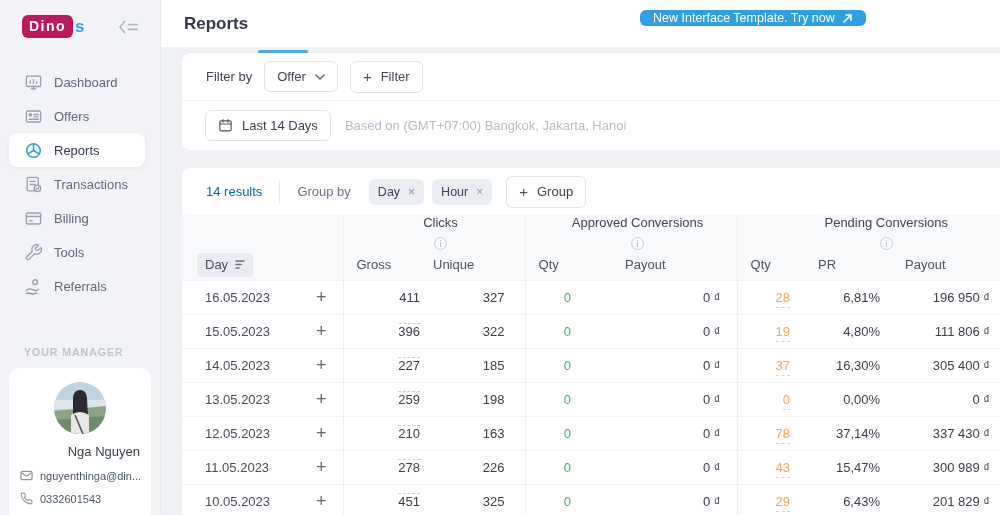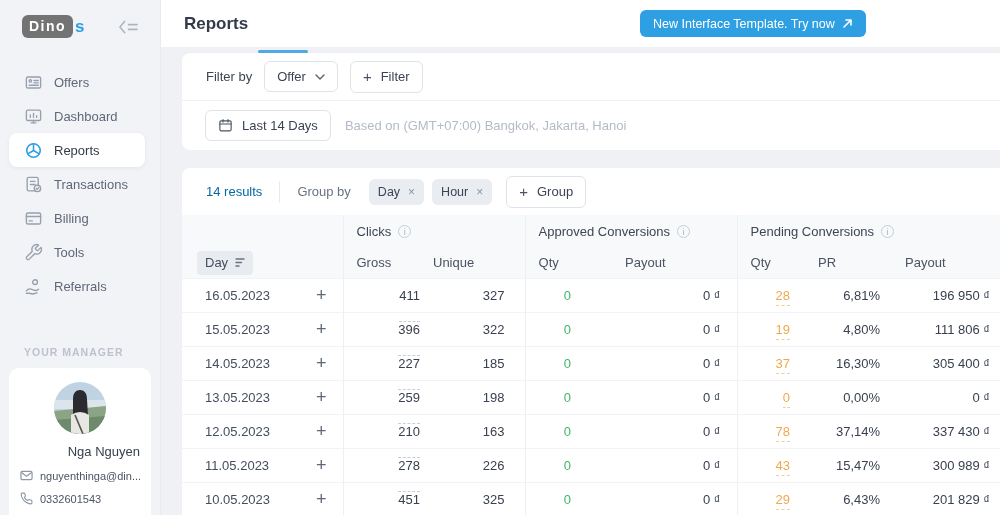--- a/index.html
+++ b/index.html
@@ -10,39 +10,39 @@
     font-family:"Liberation Sans", "DejaVu Sans", sans-serif;
     font-size:13px;
     color:#3B4354;
   }
   svg { display:block; }
 
   
   .sidebar { position:absolute; left:0; top:0; width:161px; height:515px; background:#F2F3F6; border-right:1px solid #E7EAEE; }
   .logo-row { display:flex; align-items:center; justify-content:space-between; padding:15px 22px 0 22px; }
   .logo { display:flex; align-items:center; cursor:pointer; }
-  .logo-box { background:#737373; color:#fff; font-weight:bold; font-size:14px; letter-spacing:1.5px; padding:3px 7px 4px 7px; border-radius:6px; }
+  .logo-box { background:#be185d; color:#fff; font-weight:bold; font-size:14px; letter-spacing:1.5px; padding:3px 7px 4px 7px; border-radius:6px; }
   .logo-s { color:#2E9FE3; font-weight:bold; font-size:17px; margin-left:2px; }
   .collapse { cursor:pointer; }
   .nav { margin-top:27px; }
   .nav-item { height:34px; display:flex; align-items:center; gap:11px; padding-left:24px; color:#5E6878; cursor:pointer; white-space:nowrap; }
   .nav-item.active { background:#fff; border-radius:8px; margin:0 15px 0 9px; padding-left:15px; color:#333B4A; box-shadow:0 1px 4px rgba(40,50,70,.07); }
   .nav-ic { width:19px; height:19px; flex:0 0 19px; }
 
   .mgr-label { margin:43px 0 0 24px; font-size:10.5px; font-weight:bold; letter-spacing:1px; color:#BCC3CE; }
   .mgr-card { margin:10px 9px 0 9px; background:#fff; border-radius:10px; padding:14px 11px 12px 11px; }
   .avatar { width:52px; height:52px; border-radius:50%; margin:0 auto; overflow:hidden; }
   .mgr-name { text-align:right; margin-top:10px; font-size:13px; color:#39414F; }
   .crow { display:flex; align-items:center; gap:7px; margin-top:10px; font-size:11px; color:#4A5565; white-space:nowrap; overflow:hidden; cursor:pointer; }
   .crow svg { flex:0 0 13px; }
 
   
   .main-header { position:absolute; left:161px; top:0; width:839px; height:47px; background:#fff; }
   .page-title { position:absolute; left:23px; top:14px; font-size:17px; font-weight:bold; color:#333B4B; }
-  .cta-btn { position:absolute; left:479px; top:10px; height:27px; display:flex; align-items:center; gap:7px;
+  .cta-btn { position:absolute; left:479px; top:10px; height:16px; display:flex; align-items:center; gap:7px;
              background:#2E9FE3; color:#fff; border:none; border-radius:6px; padding:0 13px; font-size:12.5px;
              font-family:inherit; cursor:pointer; }
   .tab-ind { position:absolute; left:258px; top:50px; width:50px; height:3px; background:#4FA8E8; border-radius:2px; z-index:5; }
 
   
   .filter-panel { position:absolute; left:182px; top:52px; width:850px; height:98px; background:#fff;
                   border-radius:8px 0 0 8px; border-top:1px solid #EAEDF1; }
   .frow1 { height:48px; display:flex; align-items:center; padding-left:24px; gap:12px; border-bottom:1px solid #EFF1F4; }
   .flabel { color:#3C4454; }
   .obtn { display:flex; align-items:center; gap:9px; border:1px solid #DFE3E8; background:#fff; border-radius:6px;
@@ -63,21 +63,21 @@
   .chip-x::after { content:"\00d7"; }
 
   
   table { width:840px; border-collapse:collapse; table-layout:fixed; font-size:13px; }
   thead tr { background:#F7F9FA; }
   th { font-weight:normal; text-align:left; }
   .trow-groups th { height:33px; color:#3E4655; }
   .trow-cols th { height:30px; color:#4A5362; }
   .gdiv { border-left:1px solid #EDF0F3; }
   .gpad { padding-left:13px; }
-  .ginline { display:flex; align-items:center; gap:7px; }
+  .ginline { display:flex; align-items:center; gap:7px;flex-direction:column; }
   .info { display:inline-block; width:13px; height:13px; border:1px solid #C6CDD6; border-radius:50%;
           color:#A9B1BD; font-size:9px; line-height:12px; text-align:center; cursor:pointer; }
   .info::after { content:"i"; }
   .day-chip { display:inline-flex; align-items:center; gap:7px; background:#E8EBEF; border-radius:4px;
               padding:4px 8px 5px 8px; margin-left:15px; color:#454E5D; cursor:pointer; }
   tbody td { height:34px; border-top:1px solid #F1F3F5; color:#39414F; }
   td.day { padding-left:23px; color:#454E5D; }
   td.plus { text-align:center; }
   .plusglyph { color:#5E6878; font-size:18px; font-weight:300; cursor:pointer; }
   .plusglyph::after { content:"+"; }
@@ -107,35 +107,35 @@
           <line x1="10" y1="4.5" x2="19" y2="4.5"></line>
           <line x1="10" y1="9.5" x2="19" y2="9.5"></line>
       </svg>
     </span>
   </div>
 
   <div class="nav">
     <div class="nav-item">
       <span class="nav-ic">
         <svg viewBox="0 0 24 24" width="19" height="19" fill="none" stroke="#97A0AE" stroke-width="1.7" stroke-linecap="round">
+          <rect x="3" y="4" width="18" height="13" rx="2"></rect>
+            <path d="M8 13v-3M12 13V8M16 13v-2M12 17v3M9 20h6"></path>
+        </svg>
+      </span>
+      <span>Dashboard</span>
+    </div>
+    <div class="nav-item">
+      <span class="nav-ic">
+        <svg viewBox="0 0 24 24" width="19" height="19" fill="none" stroke="#97A0AE" stroke-width="1.7" stroke-linecap="round">
           <rect x="3" y="5" width="18" height="14" rx="2"></rect>
             <circle cx="8" cy="10" r="1.5"></circle>
             <path d="M12.5 9.5H18M12.5 12.5H18M6.5 15.5H18"></path>
         </svg>
       </span>
       <span>Offers</span>
-    </div>
-    <div class="nav-item">
-      <span class="nav-ic">
-        <svg viewBox="0 0 24 24" width="19" height="19" fill="none" stroke="#97A0AE" stroke-width="1.7" stroke-linecap="round">
-          <rect x="3" y="4" width="18" height="13" rx="2"></rect>
-            <path d="M8 13v-3M12 13V8M16 13v-2M12 17v3M9 20h6"></path>
-        </svg>
-      </span>
-      <span>Dashboard</span>
     </div>
     <div class="nav-item active">
       <span class="nav-ic">
         <svg viewBox="0 0 24 24" width="19" height="19" fill="none" stroke="#2E9FE3" stroke-width="2" stroke-linecap="round">
           <circle cx="12" cy="12" r="8.5"></circle>
             <path d="M12 3.5V12M12 12l7.3 4.3M12 12l-7.3 4.3"></path>
         </svg>
       </span>
       <span>Reports</span>
     </div>

